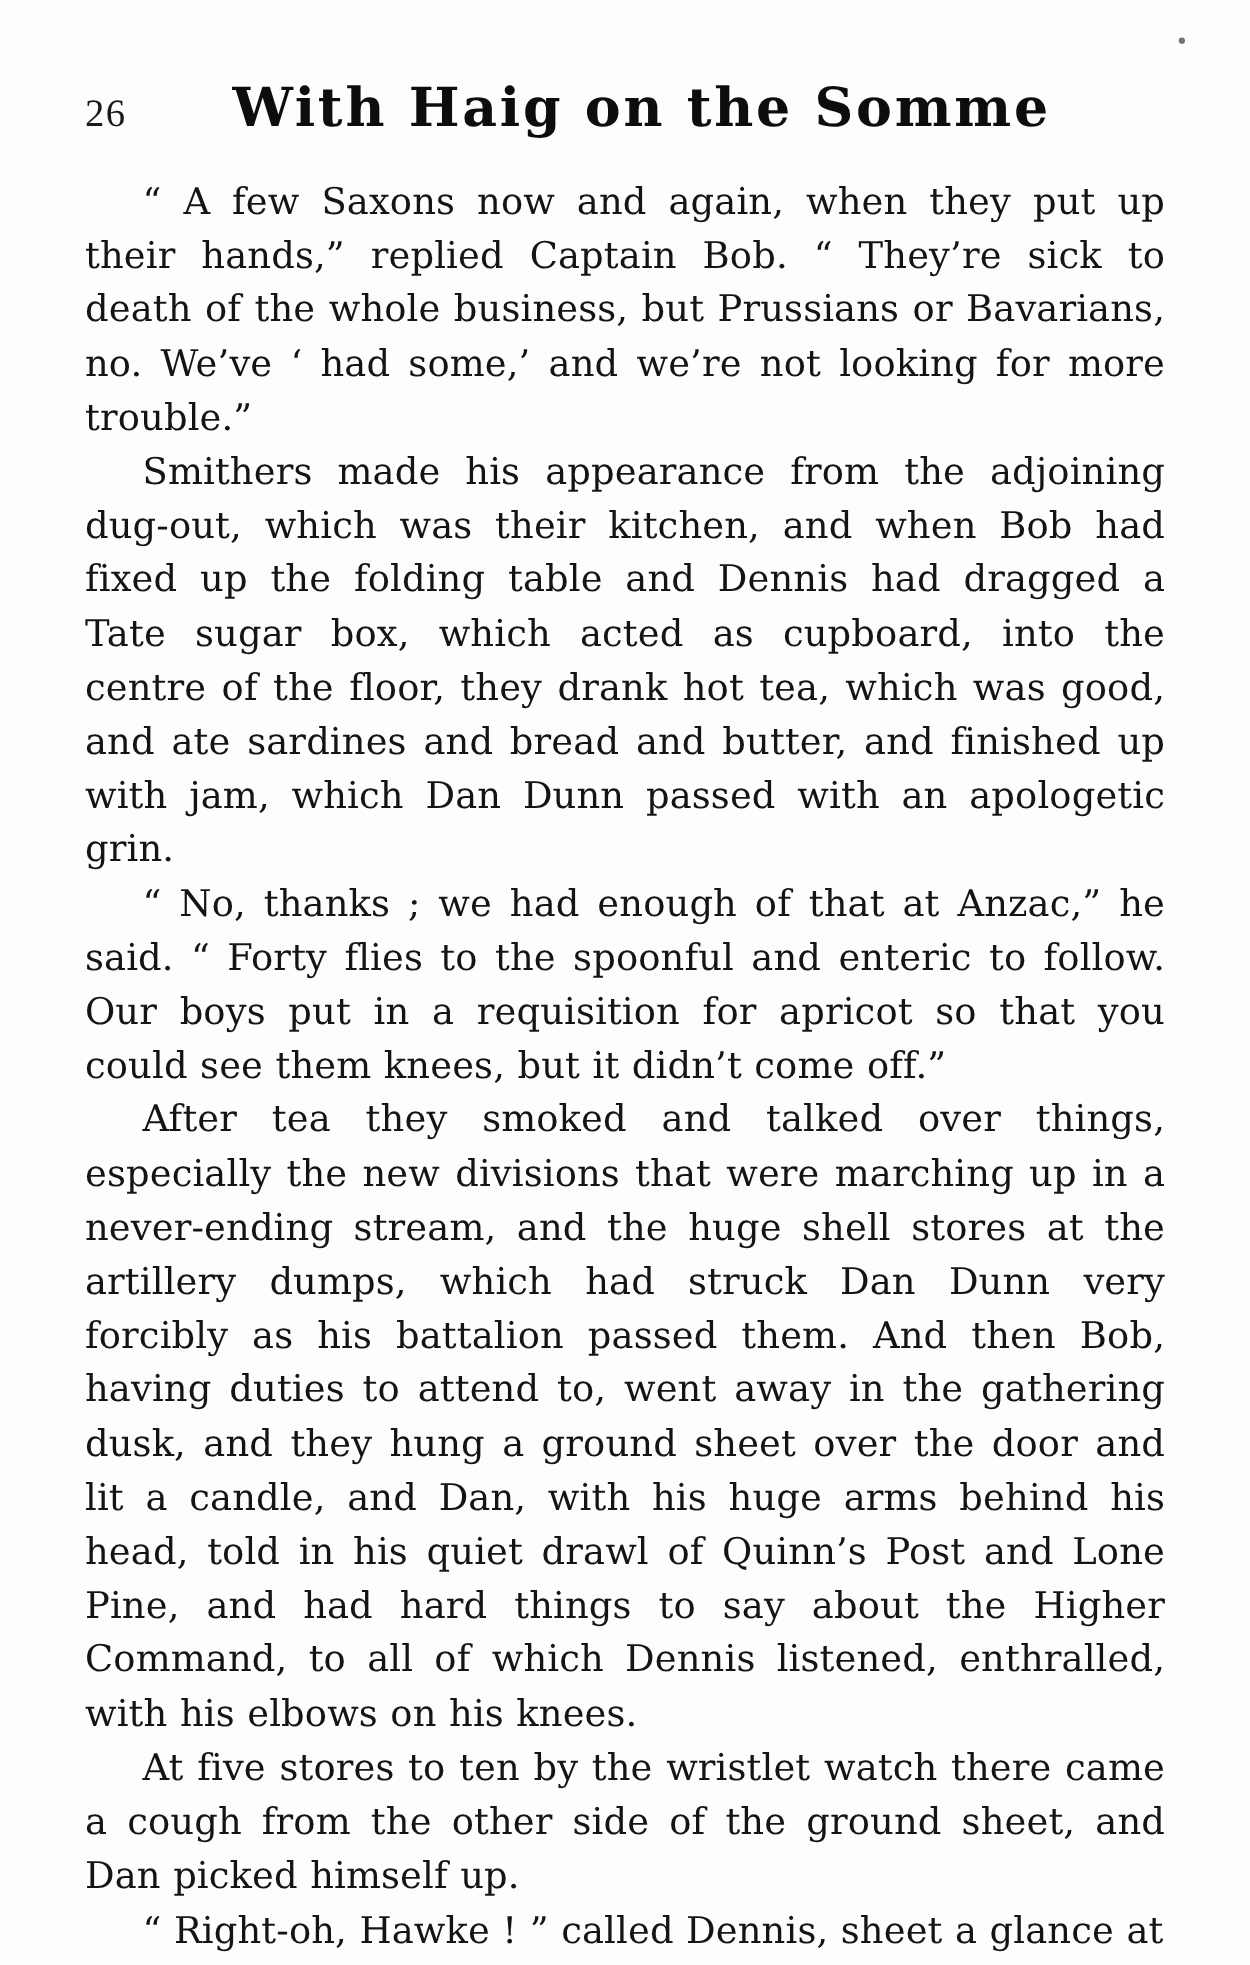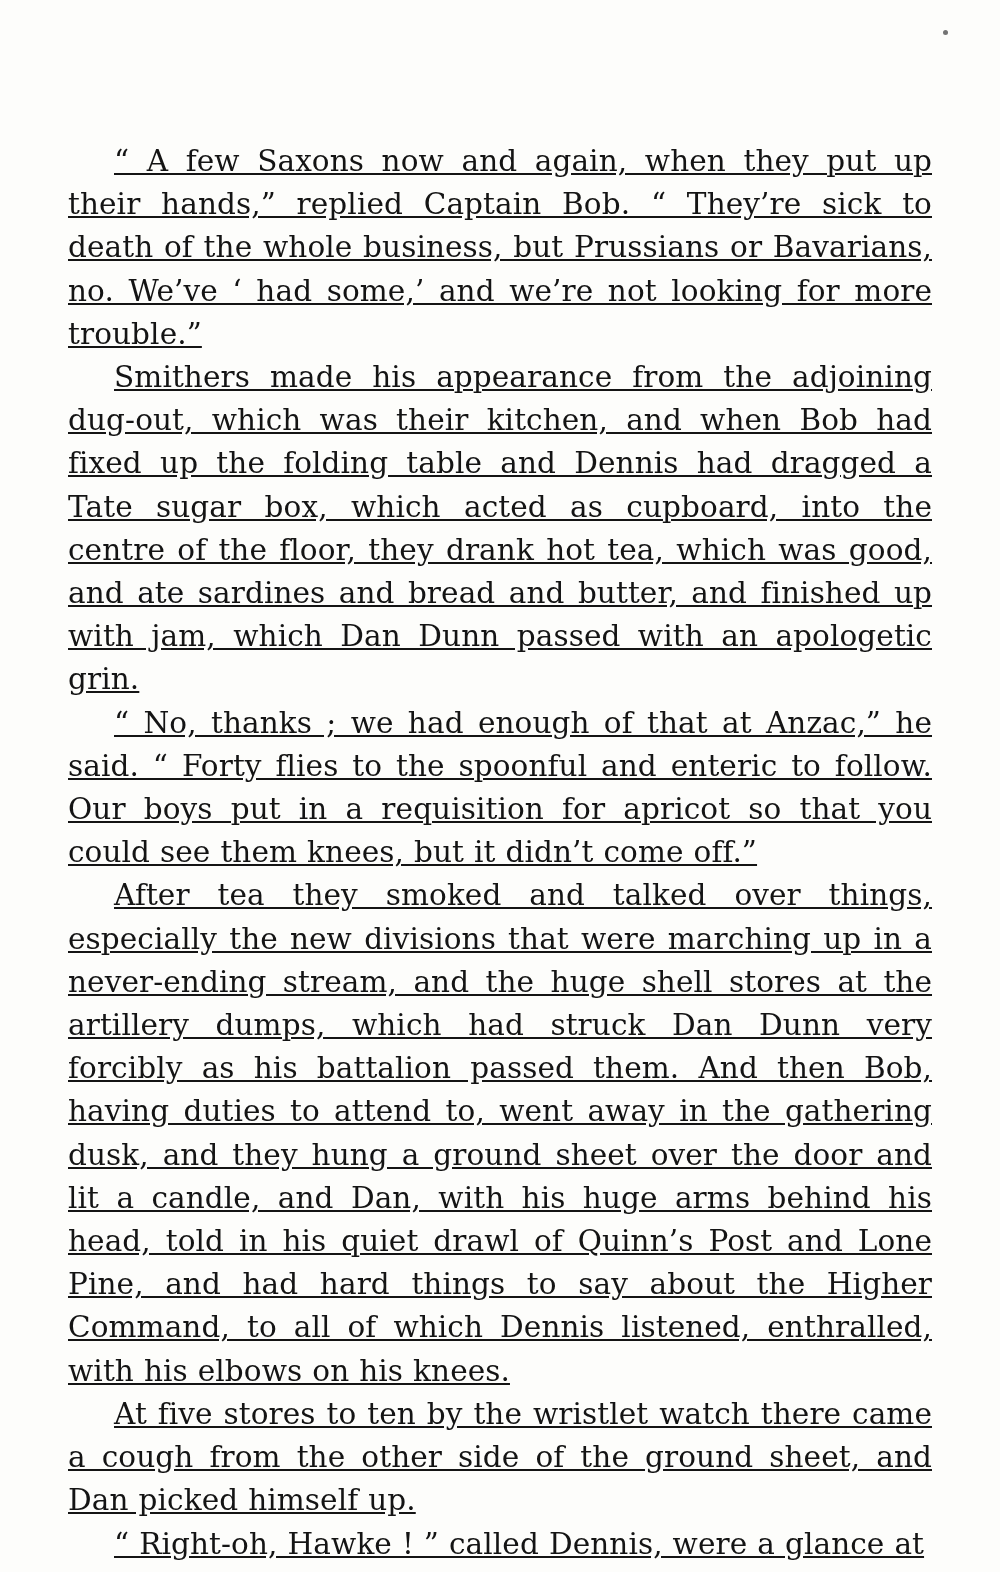--- a/index.html
+++ b/index.html
@@ -68,36 +68,39 @@
     margin: 0 0 0 0;
     font-size: 29.5px;
     line-height: 43.2px;
     text-align: justify;
     text-justify: inter-word;
     color: #141414;
     text-indent: 46px;
     font-family: "DejaVu Serif", serif;
     letter-spacing: 0.1px;
     word-spacing: 0.5px;
-    text-decoration: underline;
   }
   .para:last-child {
     margin-bottom: 0;
   }
 </style>
 </head>
 <body>
 
 <div class="page">
 
   <div class="corner-mark"></div>
 
+  <div class="header">
+    <div class="folio">26</div>
+    <div class="running-title">With Haig on the Somme</div>
+  </div>
 
   <div class="body-text">
     <p class="para">“ A few Saxons now and again, when they put up their hands,” replied Captain Bob. “ They’re sick to death of the whole business, but Prussians or Bavarians, no. We’ve ‘ had some,’ and we’re not looking for more trouble.”</p>
     <p class="para">Smithers made his appearance from the adjoining dug-out, which was their kitchen, and when Bob had fixed up the folding table and Dennis had dragged a Tate sugar box, which acted as cupboard, into the centre of the floor, they drank hot tea, which was good, and ate sardines and bread and butter, and finished up with jam, which Dan Dunn passed with an apologetic grin.</p>
     <p class="para">“ No, thanks ; we had enough of that at Anzac,” he said. “ Forty flies to the spoonful and enteric to follow. Our boys put in a requisition for apricot so that you could see them knees, but it didn’t come off.”</p>
     <p class="para">After tea they smoked and talked over things, especially the new divisions that were marching up in a never-ending stream, and the huge shell stores at the artillery dumps, which had struck Dan Dunn very forcibly as his battalion passed them. And then Bob, having duties to attend to, went away in the gathering dusk, and they hung a ground sheet over the door and lit a candle, and Dan, with his huge arms behind his head, told in his quiet drawl of Quinn’s Post and Lone Pine, and had hard things to say about the Higher Command, to all of which Dennis listened, enthralled, with his elbows on his knees.</p>
     <p class="para">At five stores to ten by the wristlet watch there came a cough from the other side of the ground sheet, and Dan picked himself up.</p>
-    <p class="para">“ Right-oh, Hawke ! ” called Dennis, were a glance at</p>
+    <p class="para">“ Right-oh, Hawke ! ” called Dennis, sheet a glance at</p>
   </div>
 
 </div>
 
 </body></html>

